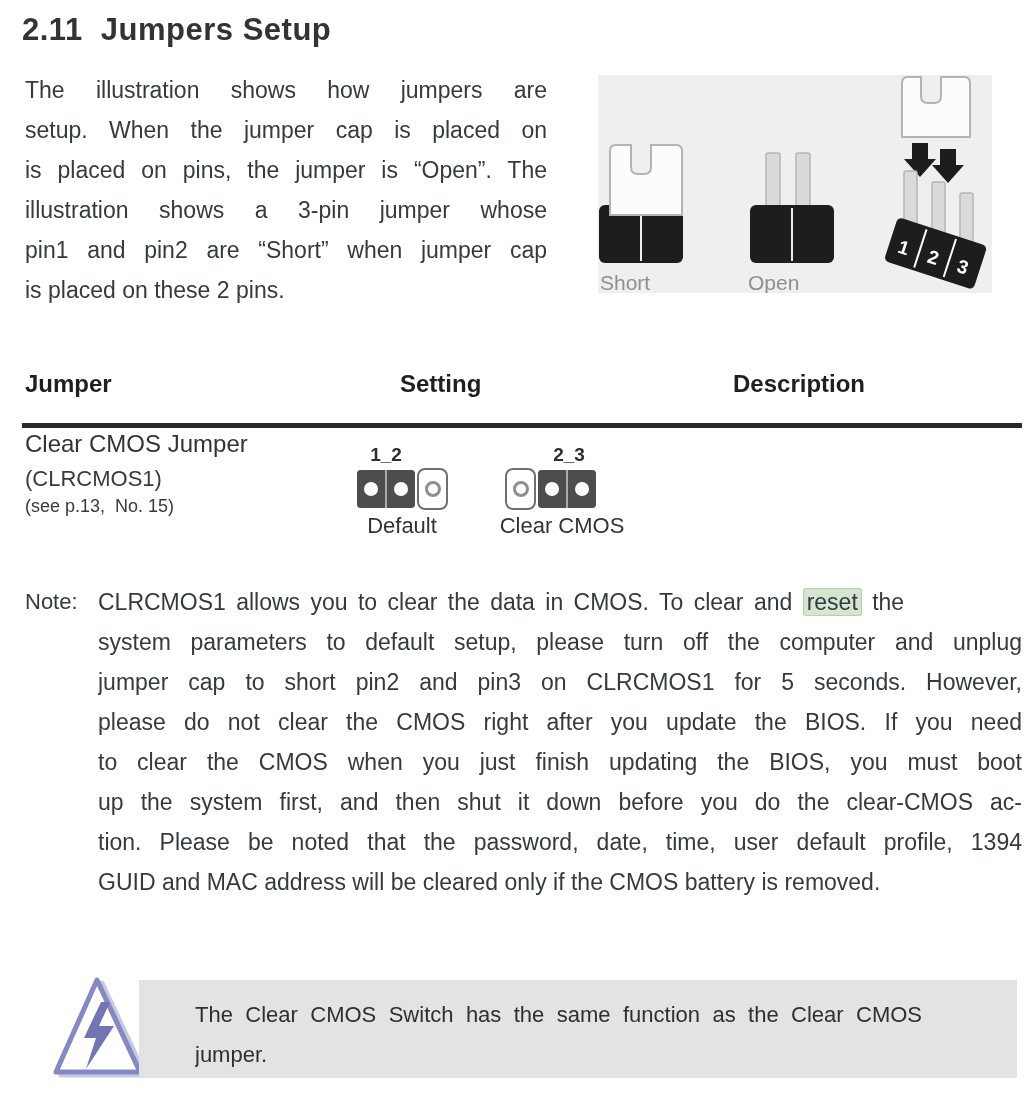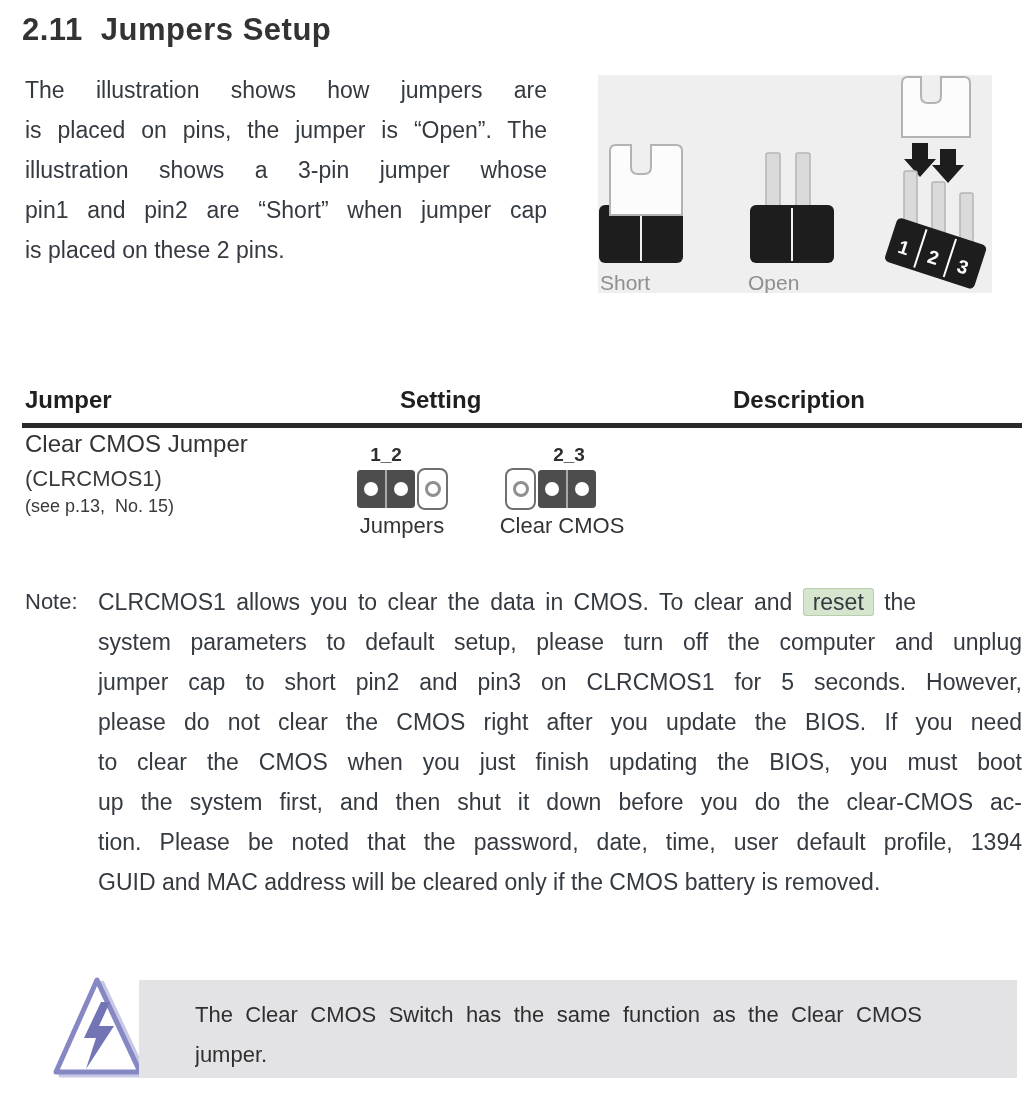--- a/index.html
+++ b/index.html
@@ -18,21 +18,21 @@
   
   #intro { left:25px; top:70px; width:522px; font-size:23px; color:#343a40; }
   .jlines .tline { height:40px; line-height:40px; text-align:justify; text-align-last:justify; overflow:hidden; }
   .jlines .tline:last-child { text-align-last:left; }
 
   
   #illus-panel { left:598px; top:75px; width:394px; height:218px; background:#f0eff0; }
   #illus-panel svg text { font-family:"Liberation Sans","DejaVu Sans",sans-serif; }
 
   
-  .th { top:386px; font-size:24px; font-weight:bold; color:#1f1f1f; }
+  .th { top:370px; font-size:24px; font-weight:bold; color:#1f1f1f; }
   #th-jumper { left:25px; }
   #th-setting { left:400px; }
   #th-description { left:733px; }
   #header-rule { left:22px; top:423px; width:1000px; height:5px; background:#2a2a2a; }
 
   #row-jumper-name { left:25px; top:430px; font-size:24px; color:#333; }
   #row-jumper-id   { left:25px; top:466px; font-size:22px; color:#3a3a3a; }
   #row-jumper-ref  { left:25px; top:496px; font-size:18px; color:#3a3a3a; white-space:pre; }
 
   .pins-label { top:444px; width:58px; text-align:center; font-size:19px; font-weight:bold; color:#2f2f2f; }
@@ -50,37 +50,38 @@
   .ring { width:16px; height:16px; border:3px solid #8f8f8f; border-radius:50%; }
 
   .caption { top:513px; width:140px; text-align:center; font-size:22px; color:#333; }
   #setting1-caption { left:332px; }
   #setting2-caption { left:492px; }
 
   
   #note-label { left:25px; top:582px; font-size:22px; height:40px; line-height:40px; }
   #note-block { left:98px; top:582px; width:924px; font-size:23px; }
   #note-line1 { height:40px; line-height:40px; word-spacing:4px; white-space:nowrap; }
-  mark.hl { background:#d5e5ce; border:1px solid #b7cfad; border-radius:3px; padding:0 9px; color:inherit; }
+  mark.hl { background:#d5e5ce; border:1px solid #b7cfad; border-radius:3px; padding:0 3px; color:inherit; }
 
   
   #warning-box { left:139px; top:980px; width:878px; height:98px; background:#e3e2e5;
                  padding:15px 4px 0 56px; font-size:22px; color:#2f2f2f; }
   #warning-box .tline { width:727px; }
   #warning-icon { left:44px; top:972px; }
 </style>
 </head>
 <body>
 
 <div id="canvas">
 
   <div id="page-title" class="abs">2.11  Jumpers Setup</div>
 
   <div id="intro" class="abs jlines">
       <div class="tline">The illustration shows how jumpers are</div>
+      <div class="tline">setup. When the jumper cap is placed on</div>
       <div class="tline">is placed on pins, the jumper is “Open”. The</div>
       <div class="tline">illustration shows a 3-pin jumper whose</div>
       <div class="tline">pin1 and pin2 are “Short” when jumper cap</div>
       <div class="tline">is placed on these 2 pins.</div>
     </div>
 
   <div id="illus-panel" class="abs">
     <svg width="394" height="218" viewBox="0 0 394 218">
 
       <g>
@@ -133,21 +134,21 @@
           <span class="dot"></span>
         </div>
       <div class="dcell">
           <span class="dot"></span>
         </div>
     </div>
     <div class="opencell">
         <span class="ring"></span>
       </div>
   </div>
-  <div id="setting1-caption" class="abs caption">Jumpers</div>
+  <div id="setting1-caption" class="abs caption">Default</div>
 
   <div id="setting2-label" class="abs pins-label">2_3</div>
   <div id="setting2-pins" class="abs pinrow">
     <div class="opencell">
         <span class="ring"></span>
       </div>
     <div class="cap2">
       <div class="dcell">
           <span class="dot"></span>
         </div>

